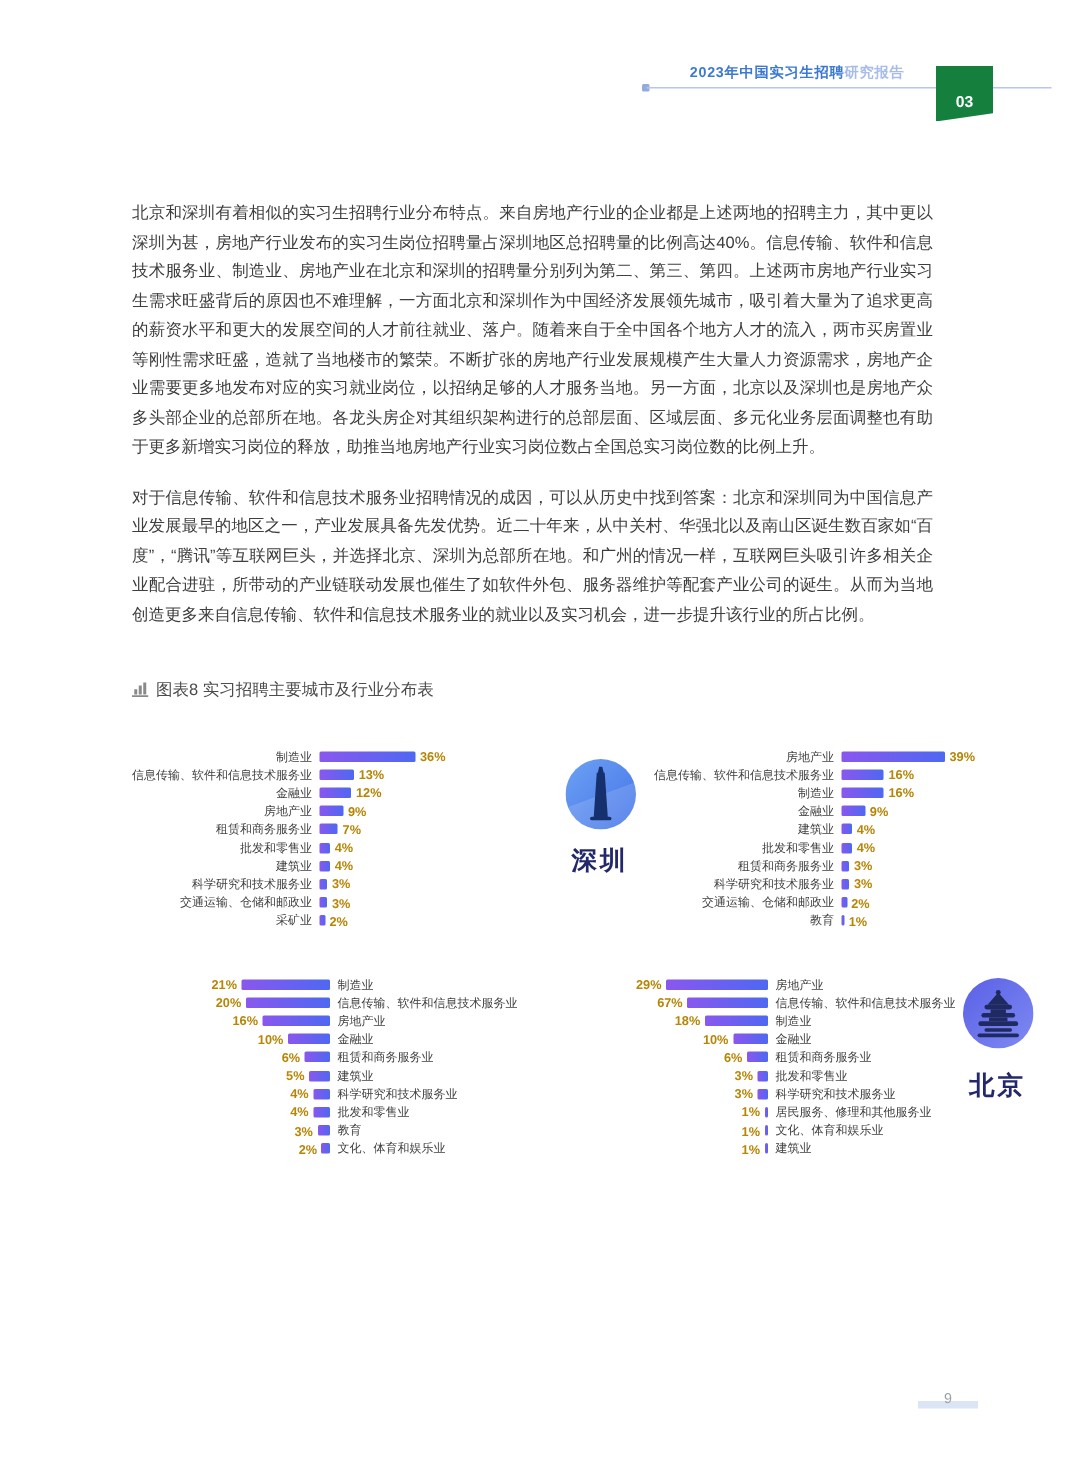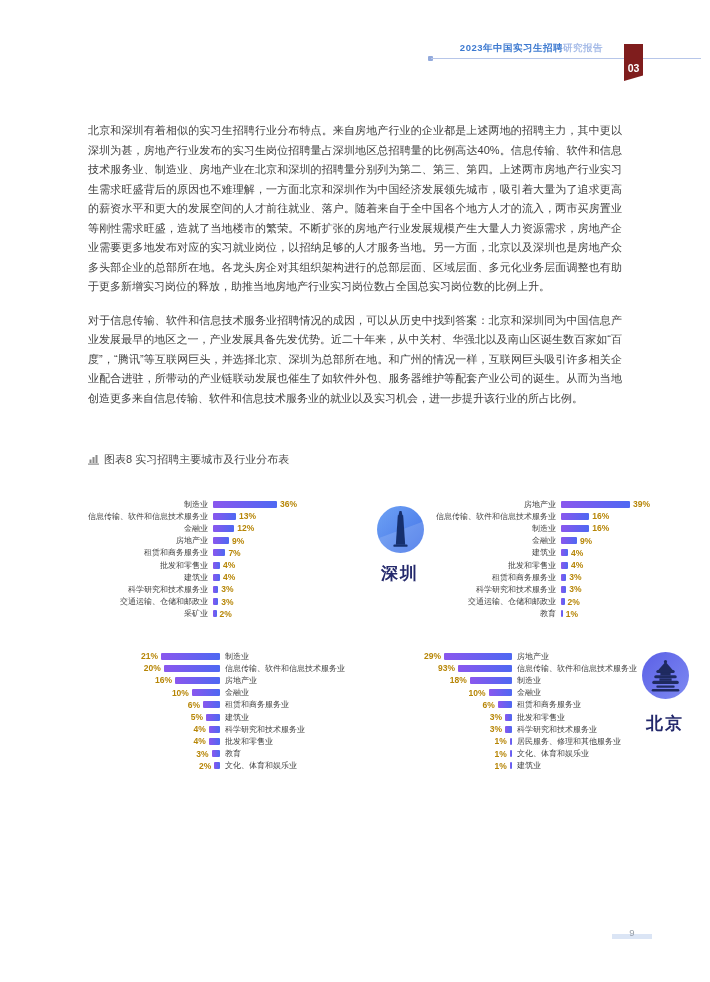--- a/index.html
+++ b/index.html
@@ -5,28 +5,28 @@
   html,body{margin:0;padding:0;background:#fff;}
   .page{position:relative;width:710px;height:982px;background:#ffffff;overflow:hidden;
         font-family:"Liberation Sans","DejaVu Sans",sans-serif;text-decoration:underline;}
 
   
   .header-rule{position:absolute;top:58px;left:431px;right:9px;height:1px;background:#b7c6e9;}
   .header-rule-cap{position:absolute;top:56px;left:428px;width:5px;height:5px;border-radius:1px;background:#93aadc;}
   .header-title{position:absolute;top:42px;right:107px;font-size:9.5px;font-weight:bold;letter-spacing:.5px;white-space:nowrap;}
   .t-main{color:#3c79d0;}
   .t-sub{color:#a7bce8;}
-  .chapter-badge{position:absolute;left:624px;top:44px;width:19px;height:37px;background:#7f1d1d;
+  .chapter-badge{position:absolute;left:624px;top:44px;width:38px;height:37px;background:#15803d;
         clip-path:polygon(0 0,100% 0,100% 85%,0 100%);
         color:#fff;font-size:10.5px;font-weight:bold;display:flex;align-items:flex-end;justify-content:center;
         padding-bottom:7px;box-sizing:border-box;}
 
   
   .content{position:absolute;left:88px;top:121px;width:534px;}
-  .content p{margin:0 0 14px 0;font-size:11px;line-height:19.5px;text-align:justify;color:#3e3e3e;}
+  .content p{margin:12px 0 14px 0;font-size:11px;line-height:19.5px;text-align:justify;color:#3e3e3e;}
 
   
   .figure-caption{position:absolute;left:88px;top:452px;display:flex;align-items:center;gap:5px;
         font-size:11px;color:#4c4c4c;}
 
   
   .city-block{position:absolute;display:flex;}
   #sh{top:498px;left:88px;width:285px;}
   #sz{top:498px;left:372px;width:302px;}
   #gz{top:650px;left:88px;width:262px;}
@@ -294,21 +294,21 @@
     <div class="rows">
         <div class="row mir">
           <span class="barzone">
             <span class="pct">29%</span>
             <span class="bar" style="width: 68px;"></span>
           </span>
           <span class="lbl">房地产业</span>
         </div>
         <div class="row mir">
           <span class="barzone">
-            <span class="pct">93%</span>
+            <span class="pct">67%</span>
             <span class="bar" style="width: 53.9px;"></span>
           </span>
           <span class="lbl">信息传输、软件和信息技术服务业</span>
         </div>
         <div class="row mir">
           <span class="barzone">
             <span class="pct">18%</span>
             <span class="bar" style="width: 42.2px;"></span>
           </span>
           <span class="lbl">制造业</span>

